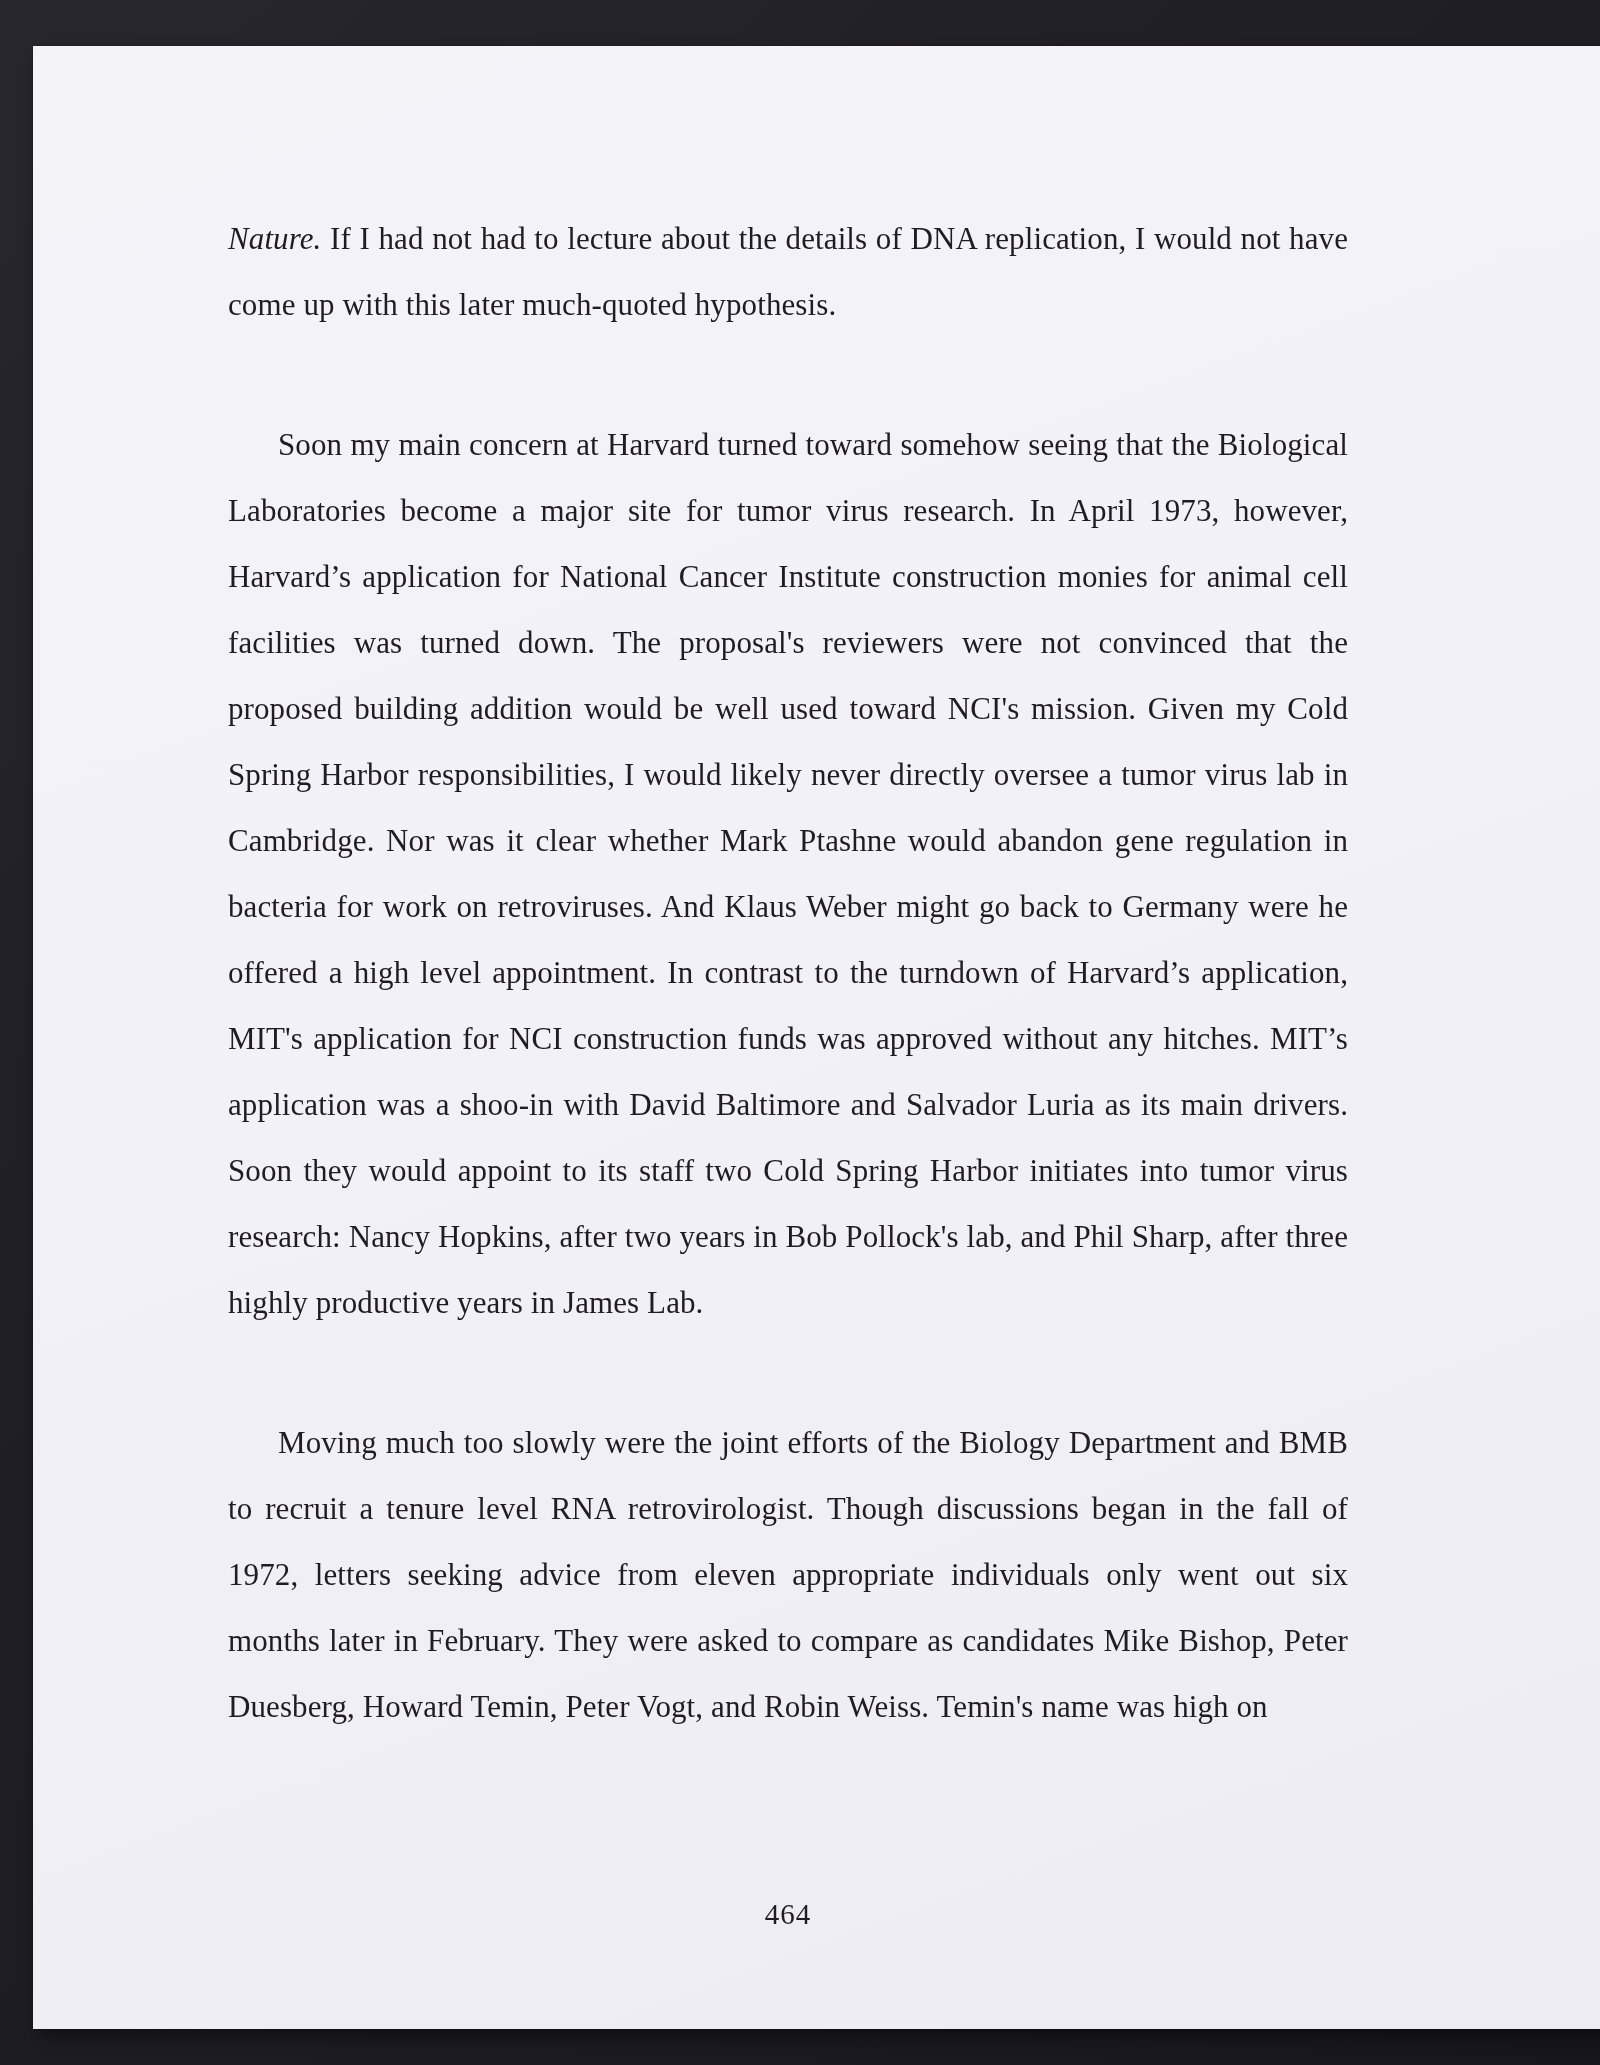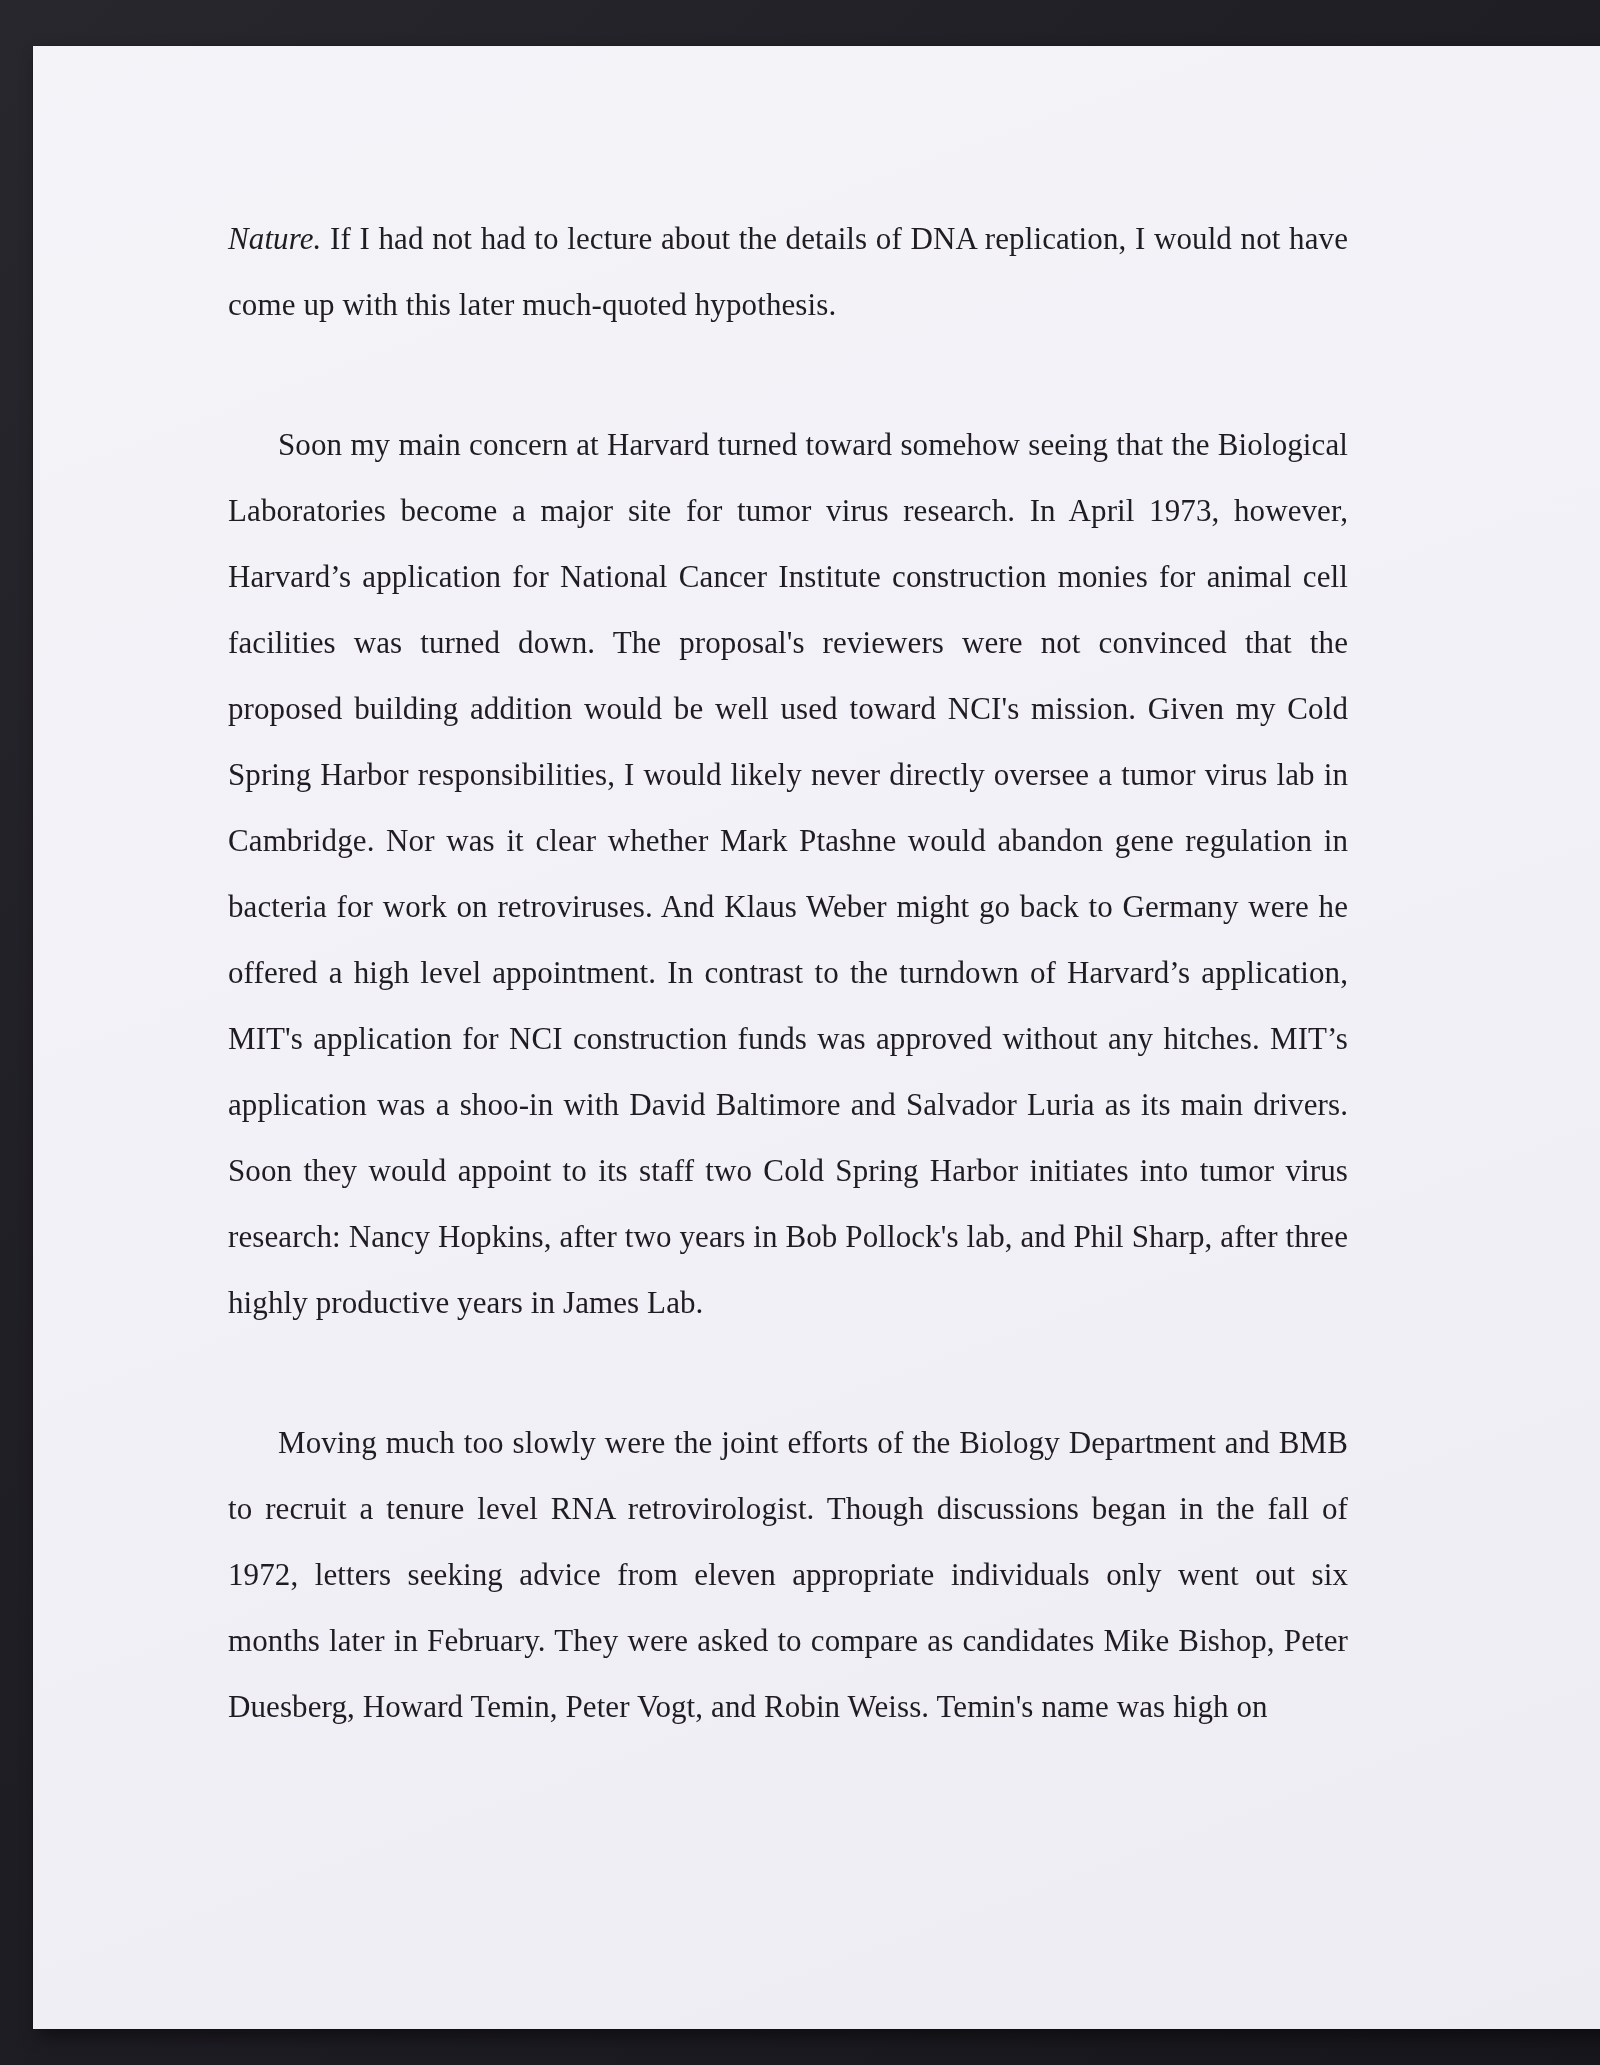--- a/index.html
+++ b/index.html
@@ -54,14 +54,15 @@
 </head>
 <body>
 
 <div class="scan-bg">
   <div class="paper">
     <div class="content">
       <p class="para"><span class="lead-italic">Nature.</span><span>  If I had not had to lecture about the details of DNA replication, I would not have come up with this later much-quoted hypothesis.</span></p>
       <p class="para indent">Soon my main concern at Harvard turned toward somehow seeing that the Biological Laboratories become a major site for tumor virus research.  In April 1973, however, Harvard’s application for National Cancer Institute construction monies for animal cell facilities was turned down.  The proposal's reviewers were not convinced that the proposed building addition would be well used toward NCI's mission.  Given my Cold Spring Harbor responsibilities, I would likely never directly oversee a tumor virus lab in Cambridge.  Nor was it clear whether Mark Ptashne would abandon gene regulation in bacteria for work on retroviruses.  And Klaus Weber might go back to Germany were he offered a high level appointment.  In contrast to the turndown of Harvard’s application, MIT's application for NCI construction funds was approved without any hitches.  MIT’s application was a shoo-in with David Baltimore and Salvador Luria as its main drivers.  Soon they would appoint to its staff two Cold Spring Harbor initiates into tumor virus research: Nancy Hopkins, after two years in Bob Pollock's lab, and Phil Sharp, after three highly productive years in James Lab.</p>
       <p class="para indent">Moving much too slowly were the joint efforts of the Biology Department and BMB to recruit a tenure level RNA retrovirologist.  Though discussions began in the fall of 1972, letters seeking advice from eleven appropriate individuals only went out six months later in February.  They were asked to compare as candidates Mike Bishop, Peter Duesberg, Howard Temin, Peter Vogt, and Robin Weiss.  Temin's name was high on</p>
     </div>
+    <div class="page-number">464</div>
   </div>
 </div>
 
 </body></html>

